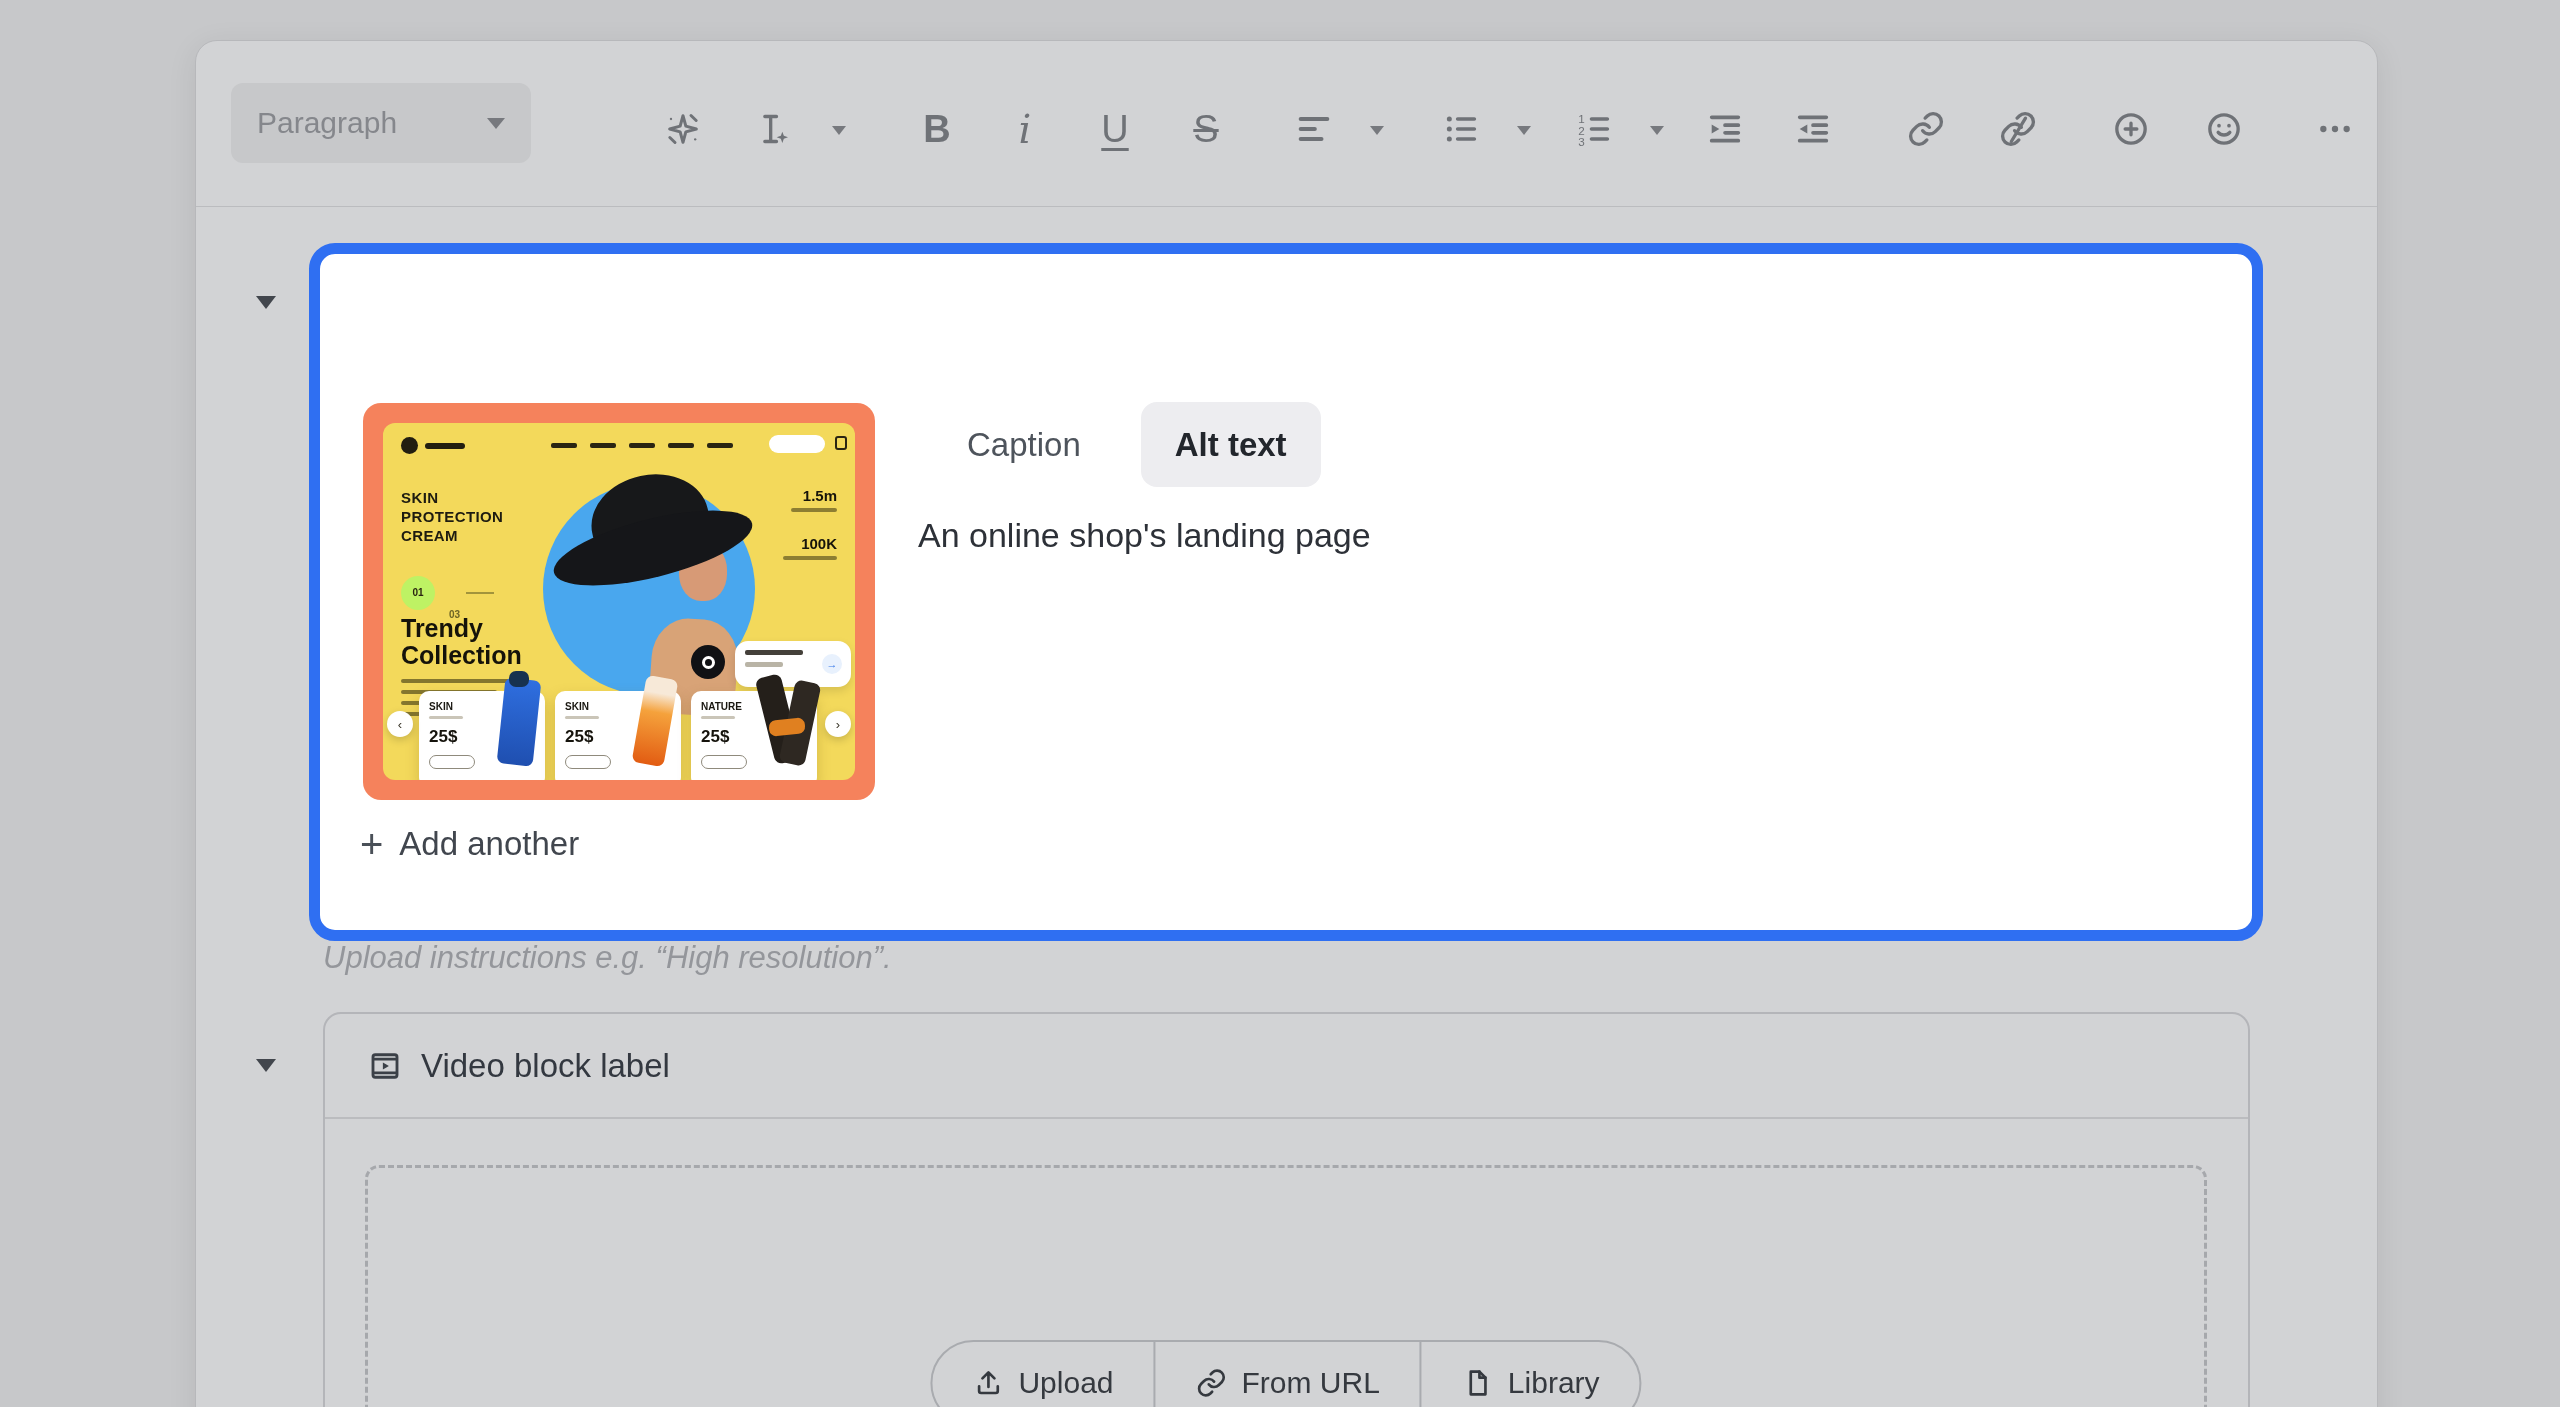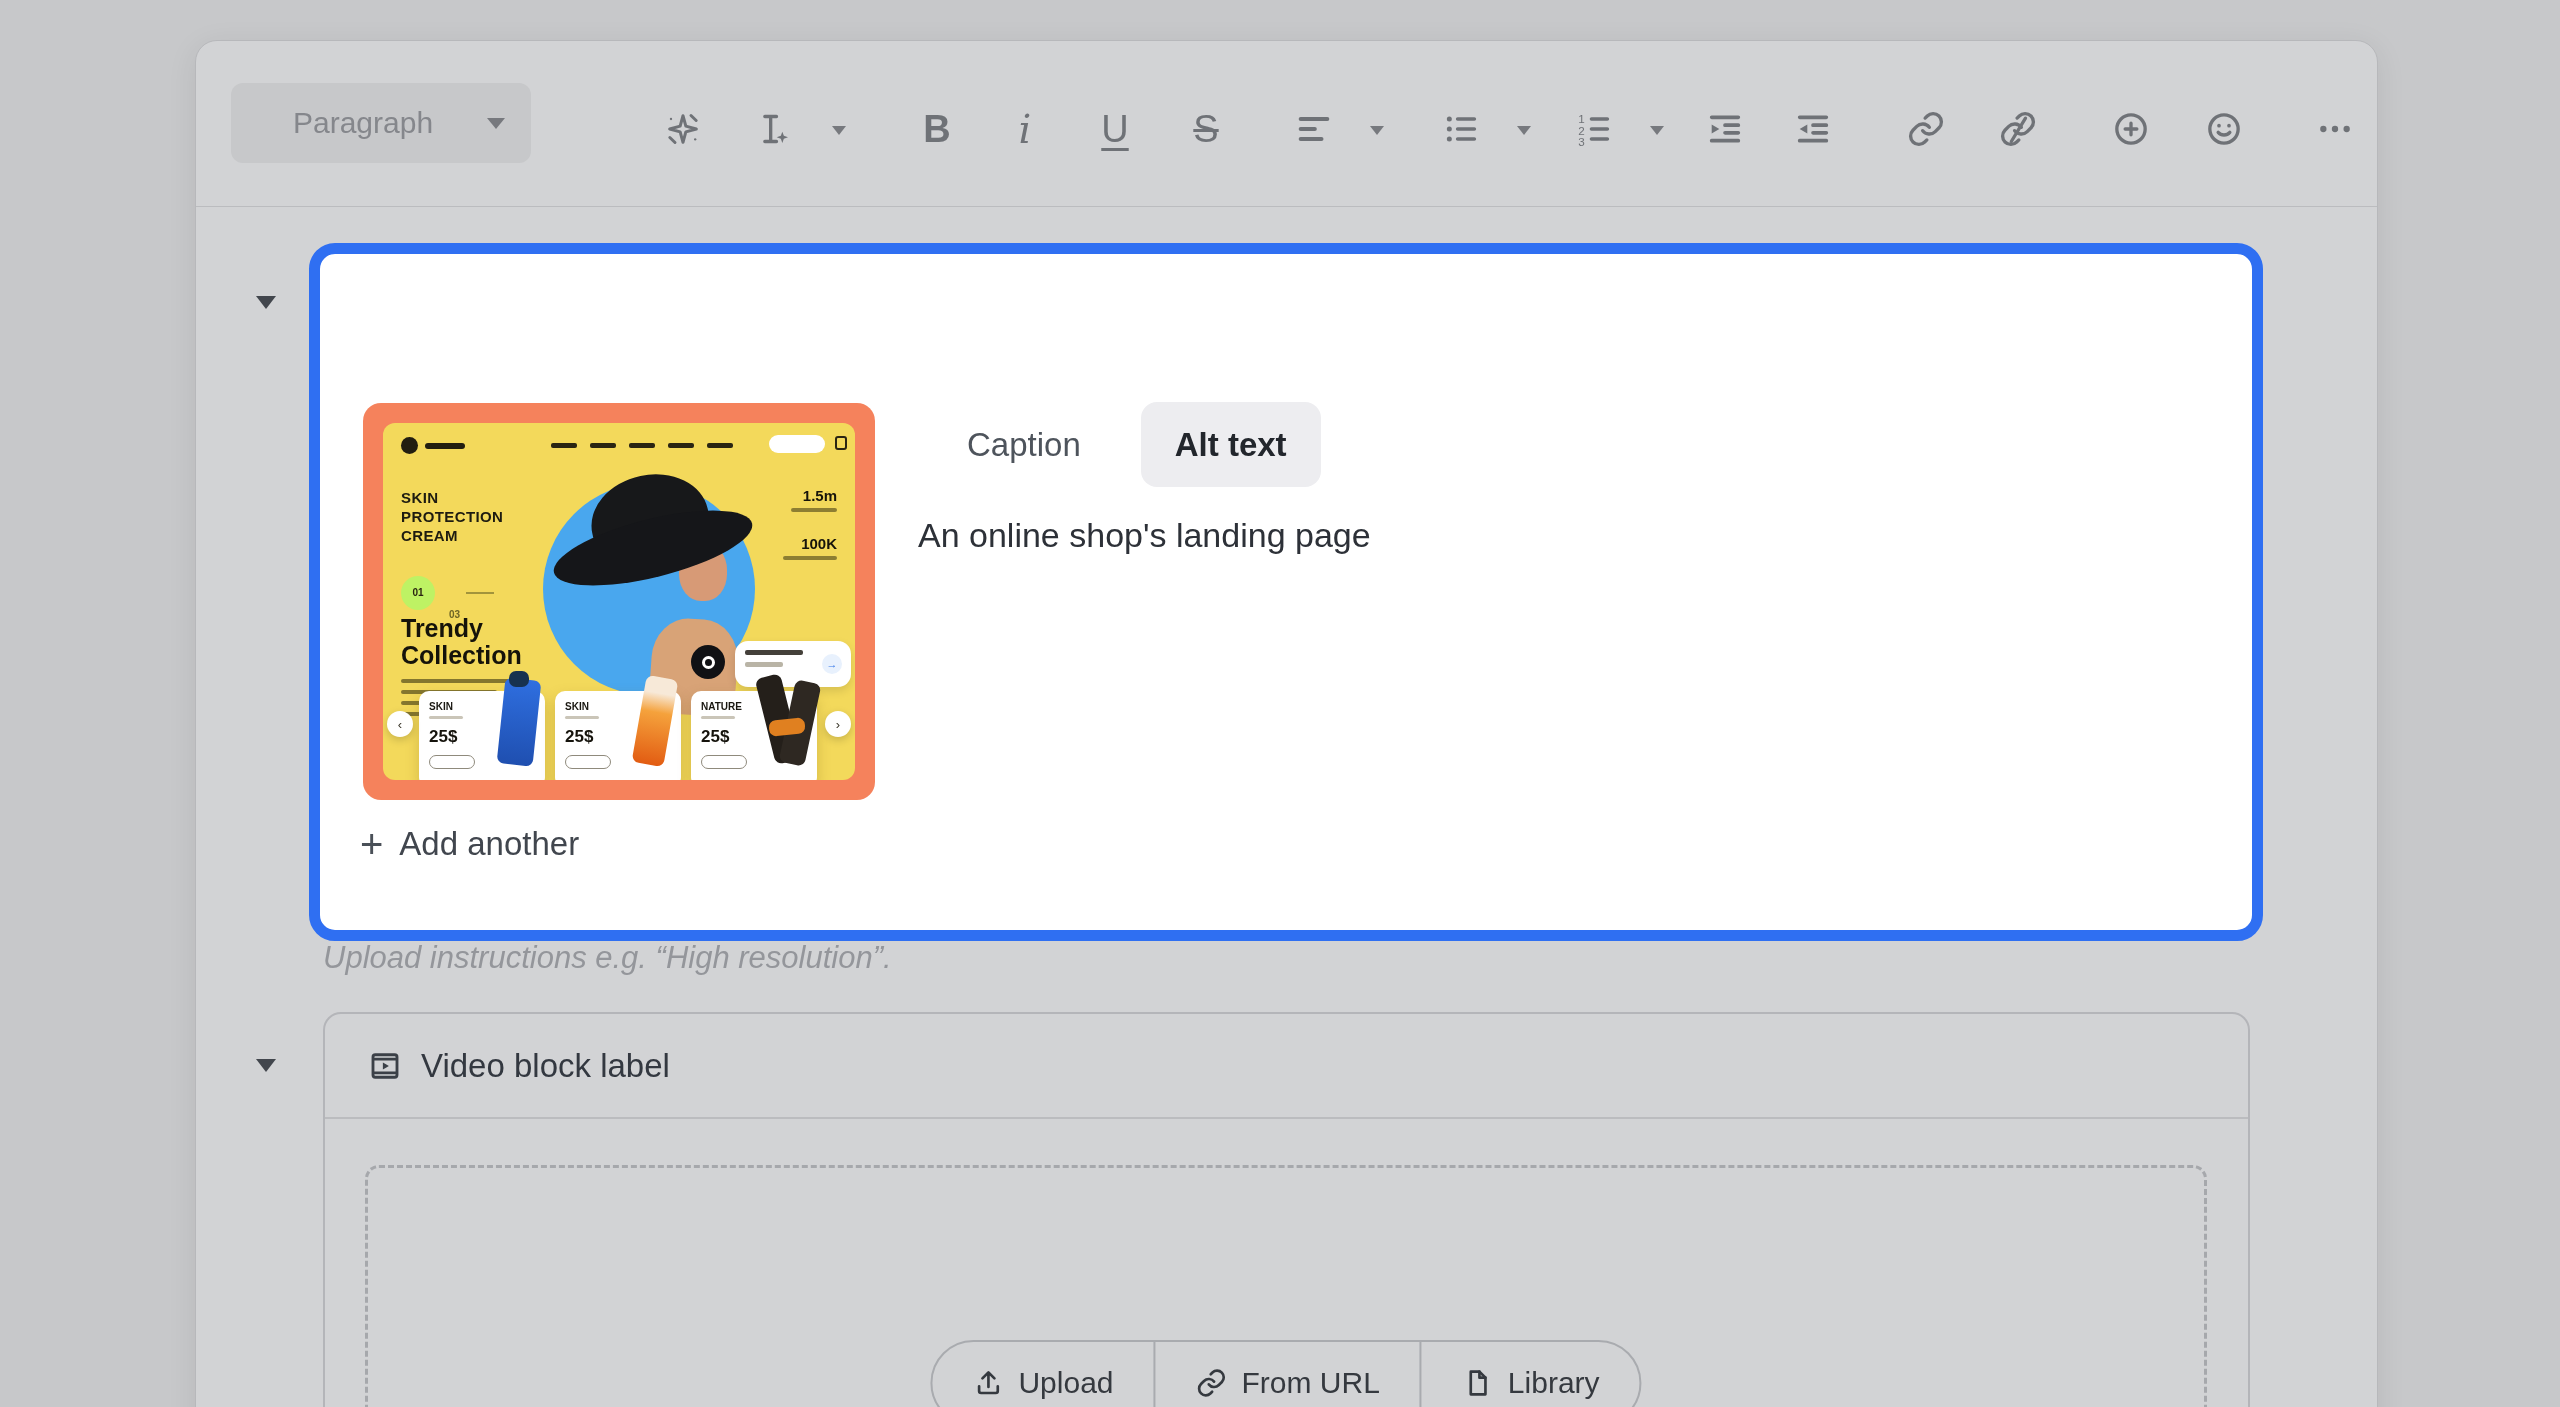--- a/index.html
+++ b/index.html
@@ -11,21 +11,21 @@
   .editor-card{position:absolute;left:195px;top:40px;width:2183px;height:1400px;
     background:#d2d3d5;border:1px solid #b7b8bb;border-radius:22px 22px 0 0;
     box-shadow:0 6px 30px rgba(0,0,0,.08);}
 
   
   .toolbar{position:absolute;left:0;top:0;width:100%;height:166px;
     border-bottom:1px solid #bbbcbf;}
   .para-select{position:absolute;left:35px;top:42px;width:300px;height:80px;
     background:#c7c8ca;border-radius:12px;display:flex;align-items:center;
     padding:0 26px;cursor:default;}
-  .para-select .lbl{font-size:30px;color:#85878c;flex:1;margin-left:36px;}
+  .para-select .lbl{font-size:30px;color:#85878c;flex:1;}
   .tri-sm{width:0;height:0;border-left:9px solid transparent;border-right:9px solid transparent;
     border-top:11px solid #77797e;}
   .tbtn{position:absolute;top:60px;width:56px;height:56px;display:flex;
     align-items:center;justify-content:center;color:#6f7277;}
   .tbtn svg{width:40px;height:40px;display:block;}
   .tchev{position:absolute;top:82px;width:18px;height:14px;display:flex;align-items:center;justify-content:center;color:#77797e;}
   .glyph{font-size:38px;line-height:1;color:#6f7277;}
   .glyph.b{font-weight:700;}
   .glyph.i{font-family:"DejaVu Serif",serif;font-style:italic;font-size:40px;}
   .glyph.u{text-decoration:underline;text-underline-offset:6px;text-decoration-thickness:3px;}

